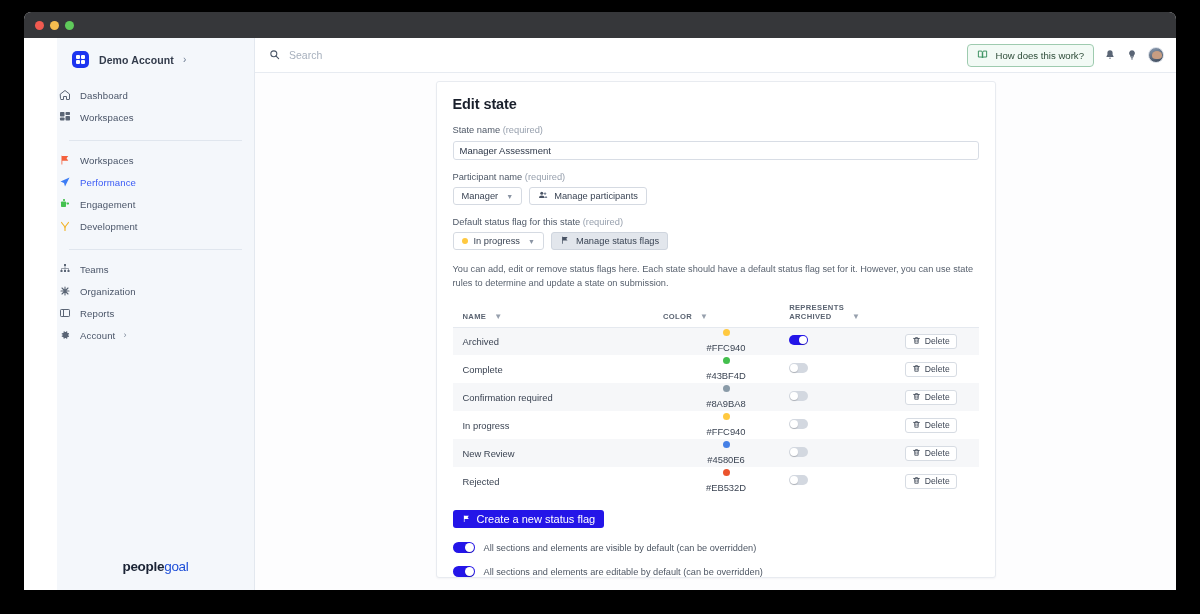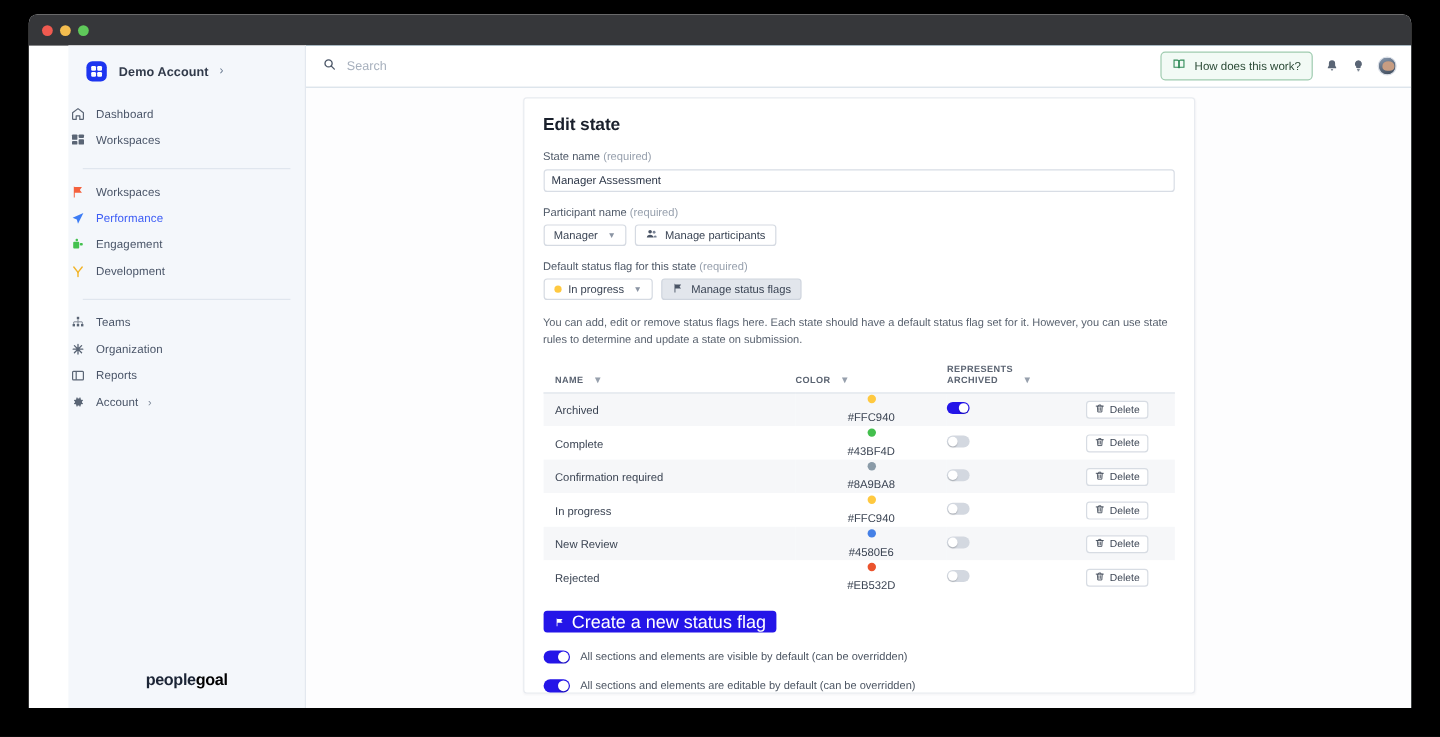--- a/index.html
+++ b/index.html
@@ -70,21 +70,21 @@
     flex-shrink: 0;
   }
   .nav-ico svg { display: block; }
   .nav-caret { margin-left: 8px; font-size: 9px; color: #7b8798; }
 
   #brand {
     position: absolute; bottom: 16px; left: 0; width: 100%;
     text-align: center; font-size: 13.5px; letter-spacing: -.3px;
   }
   #brand b { color: #1b2435; font-weight: 700; }
-  #brand span { color: #000000; font-weight: 700; }
+  #brand span { color: #1d4ed8; font-weight: 400; }
 
   
   #main { flex: 1; display: flex; flex-direction: column; background: #0c4a6e; min-width: 0; }
 
   #topbar {
     height: 35px; border-bottom: 1px solid #e7ebf1;
     display: flex; align-items: center; padding: 0 12px 0 14px;
     flex-shrink: 0; background: #fff;
   }
   #search-wrap { display: flex; align-items: center; flex: 1; }
@@ -204,21 +204,21 @@
   .del-btn {
     display: inline-flex; align-items: center; gap: 4px;
     border: 1px solid #d7dce3; background: #fff; border-radius: 3px;
     height: 15px; padding: 0 6px; font-size: 8.6px; color: #3d4655; cursor: pointer;
   }
 
   .primary-btn {
     display: inline-flex; align-items: center; gap: 6px;
     background: #2415e8; border: none; border-radius: 3px;
     height: 18px; padding: 0 9px; color: #fff;
-    font-size: 15px; cursor: pointer; font-family: "Liberation Sans", sans-serif;
+    font-size: 11px; cursor: pointer; font-family: "Liberation Sans", sans-serif;
   }
   #create-flag-row { margin-top: 14px; margin-bottom: 14px; }
 
   .switch-row { display: flex; align-items: center; gap: 9px; margin-bottom: 13px; }
   .switch-row .lbl { font-size: 9.2px; color: #4d5663; }
   svg { flex-shrink: 0; }
 </style>
 </head>
 <body>
 

